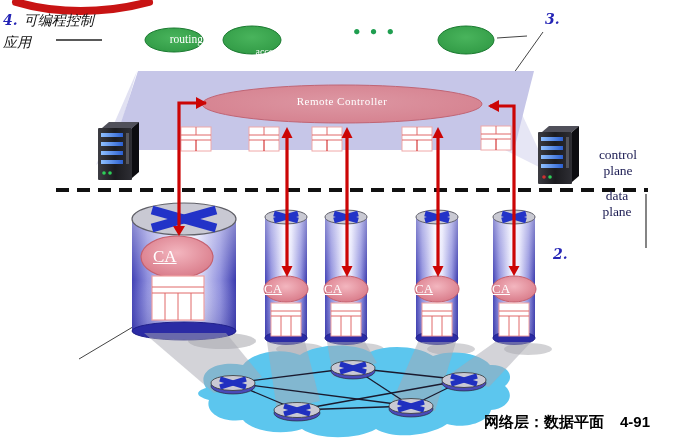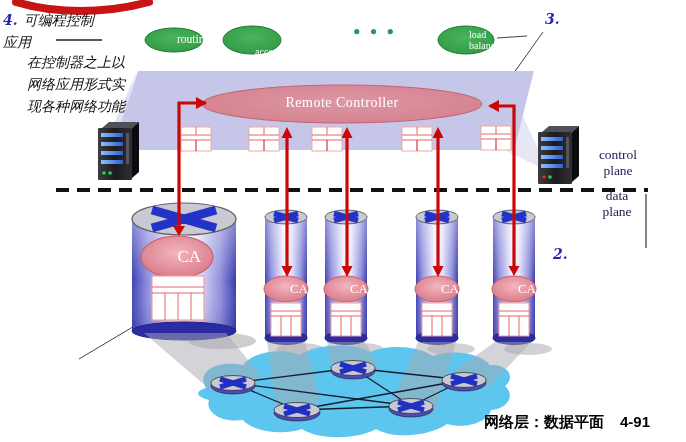--- a/index.html
+++ b/index.html
@@ -5,24 +5,24 @@
   html,body{margin:0;padding:0;background:#fff;}
   #stage{position:relative;width:686px;height:442px;background:#fff;overflow:hidden;
          font-family:"DejaVu Serif",serif;}
   #gfx{position:absolute;left:0;top:0;}
   .txt{position:absolute;color:#111;}
   .pre{white-space:pre-line;}
   .cn{font-style:italic;font-size:14px;line-height:22px;color:#0d0d0d;}
   .num{font-weight:bold;font-style:italic;color:#2525b5;}
   .hang{position:relative;}
   .hang .num{position:absolute;left:0;top:0;}
-  .applbl{font-family:"Liberation Serif",serif;color:#fff;text-align:left;line-height:11px;padding-left:32px;}
+  .applbl{font-family:"Liberation Serif",serif;color:#fff;text-align:right;line-height:11px;}
   .planelbl{font-family:"Liberation Serif",serif;color:#1b1b52;font-size:13.5px;
             line-height:16px;text-align:center;}
-  .calbl{font-family:"Liberation Serif",serif;color:#fff;text-align:right;}
+  .calbl{font-family:"Liberation Serif",serif;color:#fff;text-align:left;text-decoration:underline;}
   .dots{color:#1f9e50;font-weight:bold;font-size:15px;letter-spacing:1px;}
   .footer{font-family:"Liberation Sans",sans-serif;font-weight:bold;font-size:15px;color:#000;text-align:right;}
 </style>
 </head>
 <body>
 
 <div id="stage">
 
 <svg id="gfx" width="686" height="442" viewBox="0 0 686 442">
   <defs>
@@ -315,36 +315,31 @@
     <path d="M490,106 H514 V268" fill="none"></path>
     <polygon points="488,106 499,100 499,112" stroke="none"></polygon>
     <polygon points="514,276 508.5,266 519.5,266" stroke="none"></polygon>
   </g>
 </svg>
 
 <div class="txt cn" style="left:3px;top:9px;width:160px;">
   <span class="num" style="margin-right:6px;">4.</span><span class="pre">可编程控制
 应用</span>
 </div>
-<div class="txt cn pre" style="left:27px;top:51px;width:150px;">在控制器之上以
-网络应用形式实
-现各种网络功能</div>
 
 <div class="txt applbl" style="left:145px;top:34px;width:58px;font-size:11.5px;">routing</div>
 <div class="txt applbl pre" style="left:223px;top:46px;width:58px;font-size:10px;">access
 control</div>
 <div class="txt dots" style="left:352px;top:23px;">• • •</div>
-<div class="txt applbl pre" style="left:437px;top:29px;width:58px;font-size:10px;">load
-balance</div>
 
 <div class="txt cn hang" style="left:545px;top:8px;width:125px;padding-left:21px;">
   <span class="num">3.</span>
 </div>
 
-<div class="txt" style="left:232px;top:95px;width:220px;text-align:center;font-family:'Liberation Serif',serif;font-size:14px;color:#fff;letter-spacing:0.5px;">Remote Controller</div>
+<div class="txt" style="left:232px;top:95px;width:220px;text-align:center;font-family:'Liberation Serif',serif;font-size:11px;color:#fff;letter-spacing:0.5px;">Remote Controller</div>
 
 <div class="txt planelbl pre" style="left:591px;top:147px;width:54px;">control
 plane</div>
 <div class="txt planelbl pre" style="left:592px;top:188px;width:50px;">data
 plane</div>
 
 <div class="txt cn hang" style="left:553px;top:243px;width:110px;padding-left:20px;">
   <span class="num">2.</span>
 </div>
 

